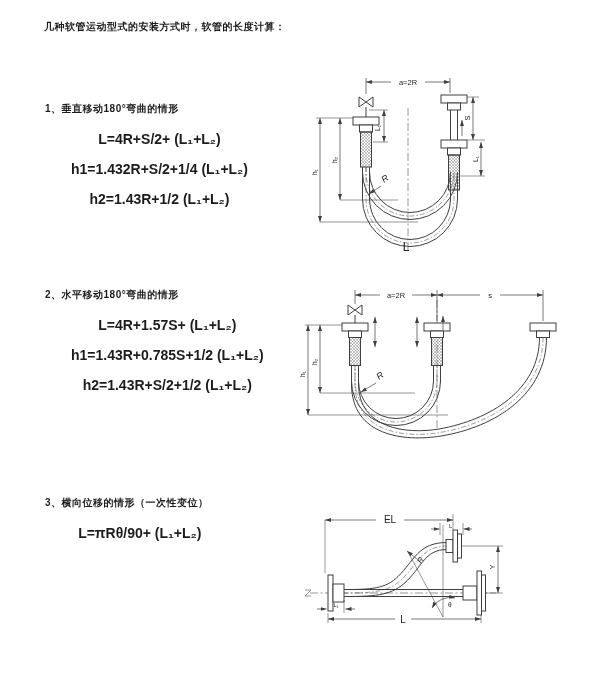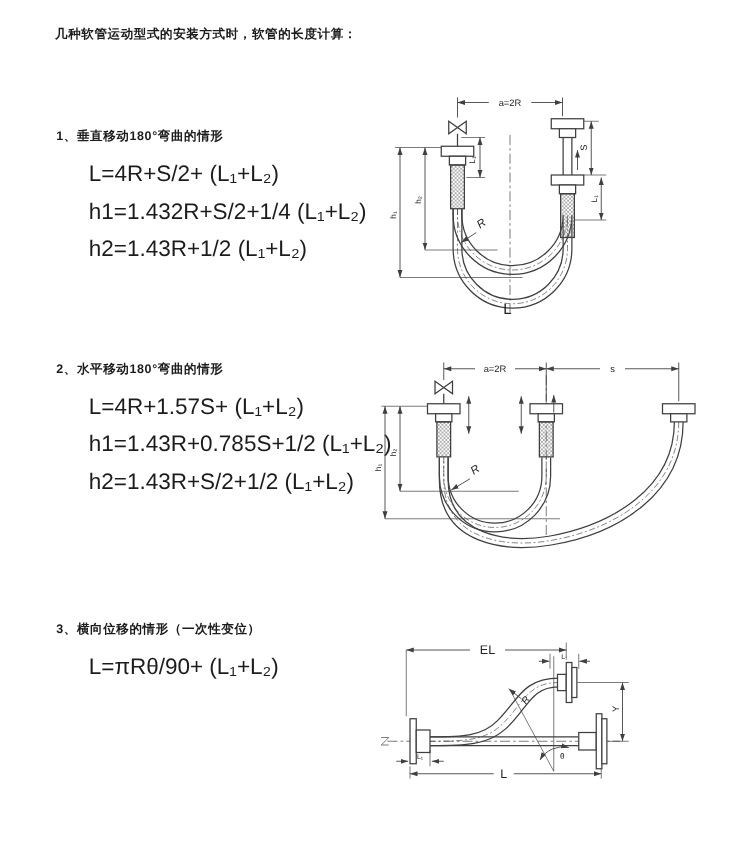--- a/index.html
+++ b/index.html
@@ -5,21 +5,21 @@
   html,body{margin:0;padding:0;}
   body{
     width:600px;height:675px;background:#ffffff;position:relative;overflow:hidden;
     font-family:"Liberation Sans","DejaVu Sans",sans-serif;color:#1c1c1c;
   }
   .title{position:absolute;left:44px;top:20px;font-size:10px;font-weight:bold;letter-spacing:.5px;}
   .sec{position:absolute;left:45px;}
   #sec1{top:102px}#sec2{top:288px}#sec3{top:496px}
   .sec-heading{font-size:10px;font-weight:bold;letter-spacing:.5px;}
   .formulas{margin:8px 0 0 26px;}
-  .formula{font-size:18px;font-weight:normal;height:30px;line-height:30px;white-space:pre;}
+  .formula{font-size:14px;font-weight:bold;height:30px;line-height:30px;white-space:pre;text-align:center;}
   .diag{position:absolute;}
   #d1{left:303px;top:72px}#d2{left:300px;top:286px}#d3{left:298px;top:503px}
   svg{display:block}
   .ol{stroke:#3f3f3f;stroke-width:1;fill:none}
   .dl{stroke:#3f3f3f;stroke-width:.7;fill:none}
   .thin{stroke-width:.55}
   .cl{stroke:#3f3f3f;stroke-width:.55;fill:none;stroke-dasharray:8 2.5 2 2.5}
   .cl2{stroke:#3f3f3f;stroke-width:.5;fill:none;stroke-dasharray:5 2 1.5 2}
   .fr{fill:#fff;stroke:#3f3f3f;stroke-width:1}
   .hatch{fill:url(#braid);stroke:#3f3f3f;stroke-width:1}

